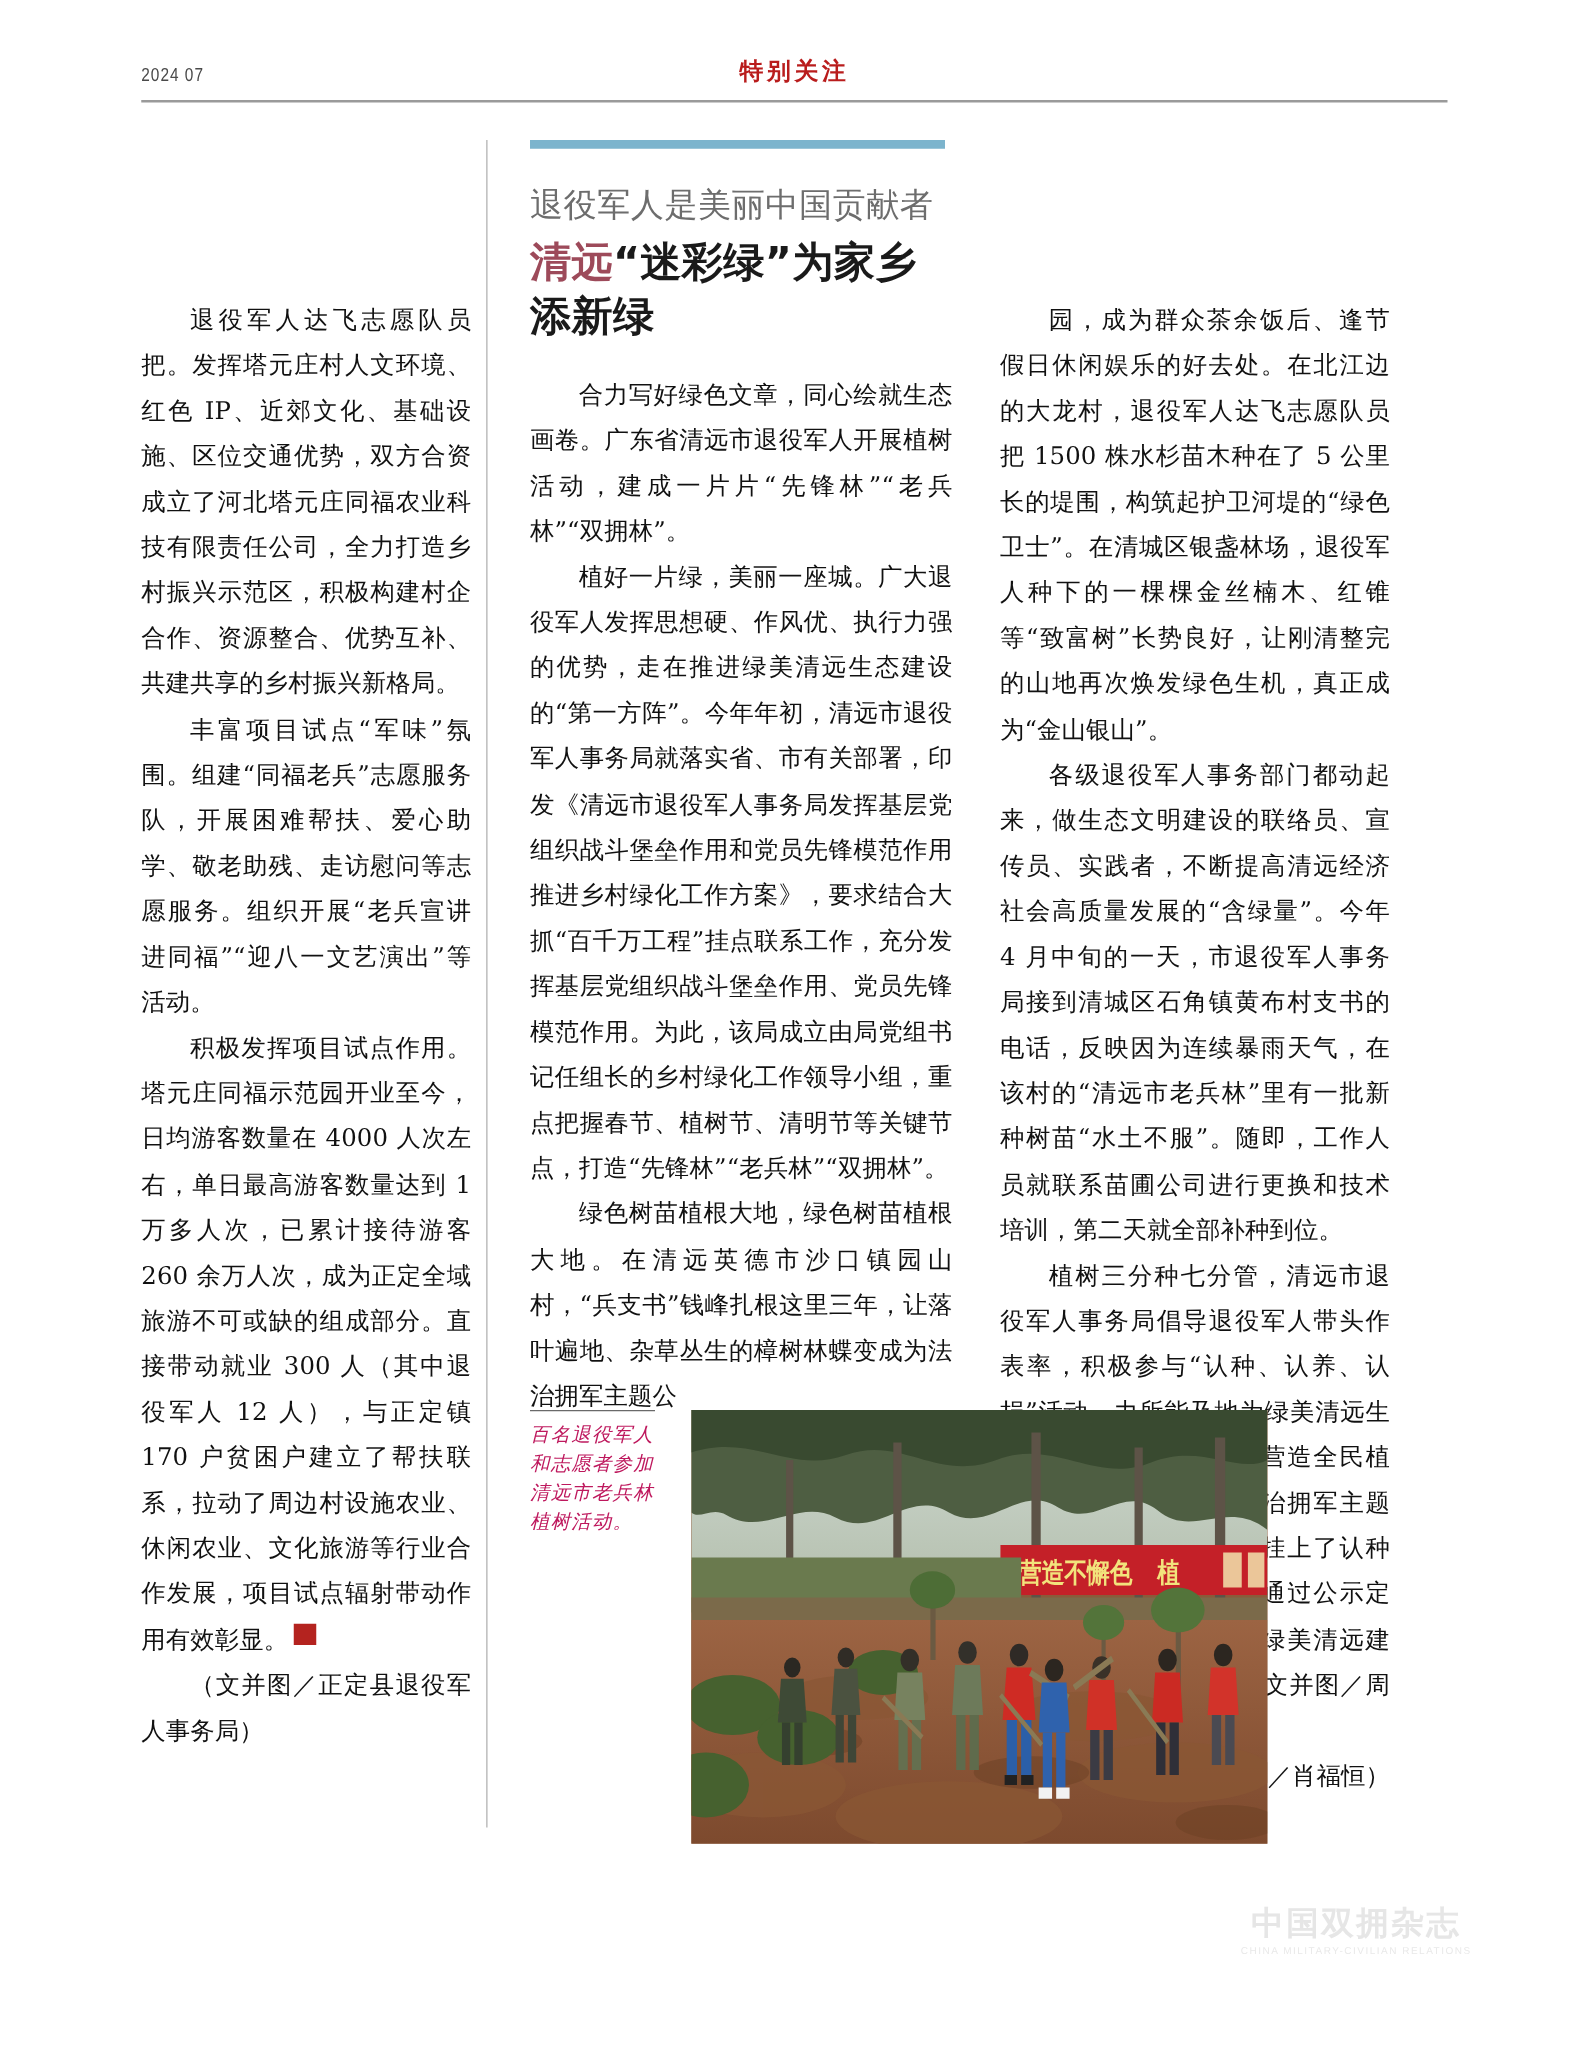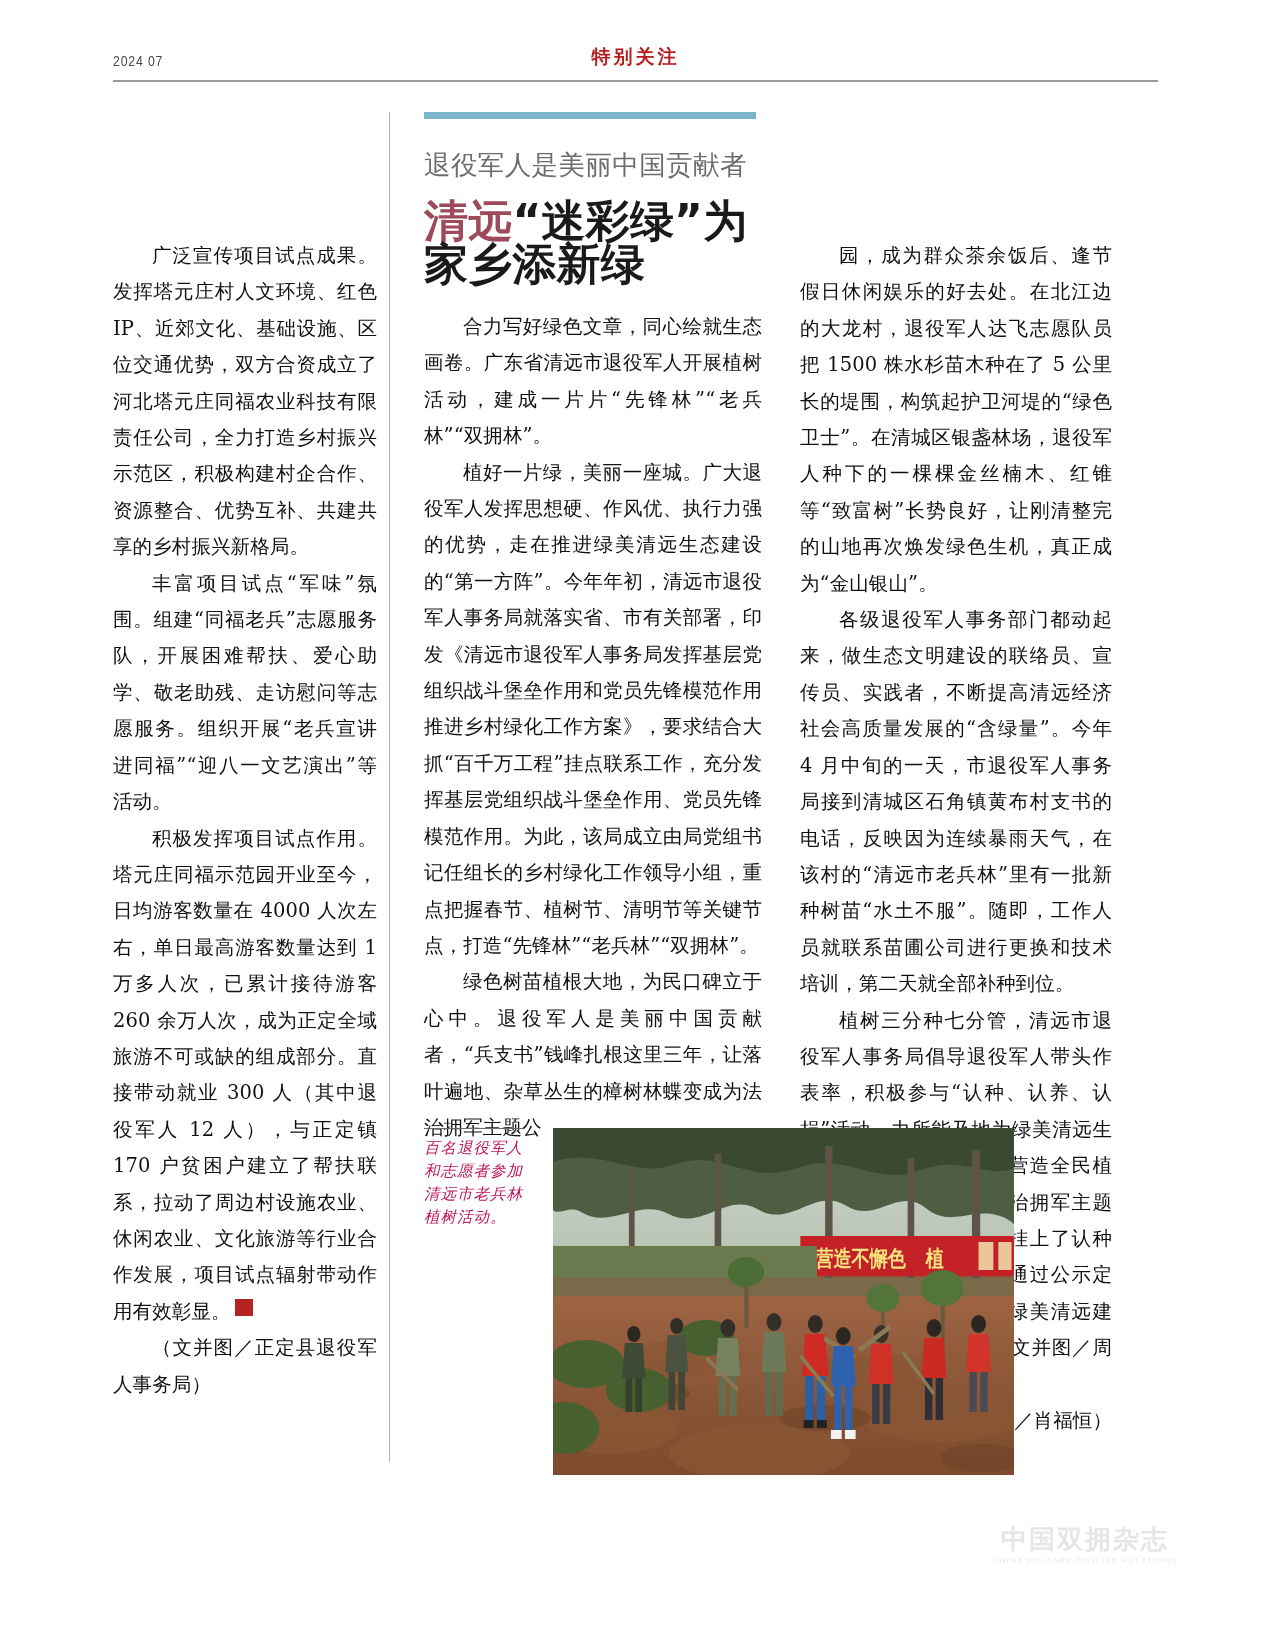--- a/index.html
+++ b/index.html
@@ -38,22 +38,22 @@
   
   .col-mid{position:absolute;left:424px;top:112px;width:338px;}
   .headrule{width:332px;height:7px;background:#7cb4cd;margin-bottom:29px;}
   .kicker{
     font-family:"DejaVu Sans","Liberation Sans",sans-serif;
     font-size:26.5px;line-height:34px;color:#6d6d6d;font-weight:400;
     letter-spacing:.4px;white-space:nowrap;
   }
   .headline{
     font-family:"DejaVu Sans","Liberation Sans",sans-serif;
-    font-size:44px;line-height:43px;font-weight:700;color:#1a1a1a;
-    letter-spacing:.2px;margin-top:17px;
+    font-size:33px;line-height:43px;font-weight:700;color:#1a1a1a;
+    letter-spacing:.2px;margin-top:6px;
   }
   .headline .hl-accent{color:#9d4a5a;}
   .mid-body{margin-top:24px;}
 
   
   .col-right{position:absolute;left:800px;top:238px;width:312px;}
   .credit{text-align:right;text-indent:0;}
 
   
   .endmark{
@@ -91,35 +91,35 @@
 
   <div class="runhead">
     <div class="runhead-issue">2024 07</div>
     <div class="runhead-title">特别关注</div>
     <div class="runhead-rule"></div>
   </div>
 
   <div class="col-sep"></div>
 
   <div class="col-left bodytext">
-    <p>广泛宣传项目试点成果。发挥塔元庄村人文环境、红色 IP、近郊文化、基础设施、区位交通优势，双方合资成立了河北塔元庄同福农业科技有限责任公司，全力打造乡村振兴示范区，积极构建村企合作、资源整合、优势互补、共建共享的乡村振兴新格局。</p>
+    <p>退役军人达飞志愿队员把。发挥塔元庄村人文环境、红色 IP、近郊文化、基础设施、区位交通优势，双方合资成立了河北塔元庄同福农业科技有限责任公司，全力打造乡村振兴示范区，积极构建村企合作、资源整合、优势互补、共建共享的乡村振兴新格局。</p>
     <p>丰富项目试点“军味”氛围。组建“同福老兵”志愿服务队，开展困难帮扶、爱心助学、敬老助残、走访慰问等志愿服务。组织开展“老兵宣讲进同福”“迎八一文艺演出”等活动。</p>
     <p><span>积极发挥项目试点作用。塔元庄同福示范园开业至今，日均游客数量在 4000 人次左右，单日最高游客数量达到 1 万多人次，已累计接待游客 260 余万人次，成为正定全域旅游不可或缺的组成部分。直接带动就业 300 人（其中退役军人 12 人），与正定镇 170 户贫困户建立了帮扶联系，拉动了周边村设施农业、休闲农业、文化旅游等行业合作发展，项目试点辐射带动作用有效彰显。</span><span class="endmark">双</span></p>
     <p class="byline">（文并图／正定县退役军人事务局）</p>
   </div>
 
   <div class="col-mid">
     <div class="headrule"></div>
     <div class="kicker">退役军人是美丽中国贡献者</div>
     <div class="headline"><span class="hl-accent">清远</span><span>“迷彩绿”为家乡添新绿</span></div>
 
     <div class="mid-body bodytext">
       <p>合力写好绿色文章，同心绘就生态画卷。广东省清远市退役军人开展植树活动，建成一片片“先锋林”“老兵林”“双拥林”。</p>
       <p>植好一片绿，美丽一座城。广大退役军人发挥思想硬、作风优、执行力强的优势，走在推进绿美清远生态建设的“第一方阵”。今年年初，清远市退役军人事务局就落实省、市有关部署，印发《清远市退役军人事务局发挥基层党组织战斗堡垒作用和党员先锋模范作用推进乡村绿化工作方案》，要求结合大抓“百千万工程”挂点联系工作，充分发挥基层党组织战斗堡垒作用、党员先锋模范作用。为此，该局成立由局党组书记任组长的乡村绿化工作领导小组，重点把握春节、植树节、清明节等关键节点，打造“先锋林”“老兵林”“双拥林”。</p>
-      <p>绿色树苗植根大地，为民口碑立于心中。退役军人是美丽中国贡献者，“兵支书”钱峰扎根这里三年，让落叶遍地、杂草丛生的樟树林蝶变成为法治拥军主题公</p>
+      <p>绿色树苗植根大地，绿色树苗植根大地。在清远英德市沙口镇园山村，“兵支书”钱峰扎根这里三年，让落叶遍地、杂草丛生的樟树林蝶变成为法治拥军主题公</p>
     </div>
   </div>
 
   <div class="col-right bodytext">
     <p>园，成为群众茶余饭后、逢节假日休闲娱乐的好去处。在北江边的大龙村，退役军人达飞志愿队员把 1500 株水杉苗木种在了 5 公里长的堤围，构筑起护卫河堤的“绿色卫士”。在清城区银盏林场，退役军人种下的一棵棵金丝楠木、红锥等“致富树”长势良好，让刚清整完的山地再次焕发绿色生机，真正成为“金山银山”。</p>
     <p>各级退役军人事务部门都动起来，做生态文明建设的联络员、宣传员、实践者，不断提高清远经济社会高质量发展的“含绿量”。今年 4 月中旬的一天，市退役军人事务局接到清城区石角镇黄布村支书的电话，反映因为连续暴雨天气，在该村的“清远市老兵林”里有一批新种树苗“水土不服”。随即，工作人员就联系苗圃公司进行更换和技术培训，第二天就全部补种到位。</p>
     <p><span>植树三分种七分管，清远市退役军人事务局倡导退役军人带头作表率，积极参与“认种、认养、认捐”活动，力所能及地为绿美清远生态建设出一份力，共同营造全民植绿增绿浓厚氛围。在法治拥军主题公园，新种下的树苗都挂上了认种认养责任人的信息牌。通过公示定责，在让退役军人有了绿美清远建设的参与“勋章”。</span><span class="endmark">双</span><span>（文并图／周跃）</span></p>
     <p class="credit">（责编／肖福恒）</p>
   </div>
 

